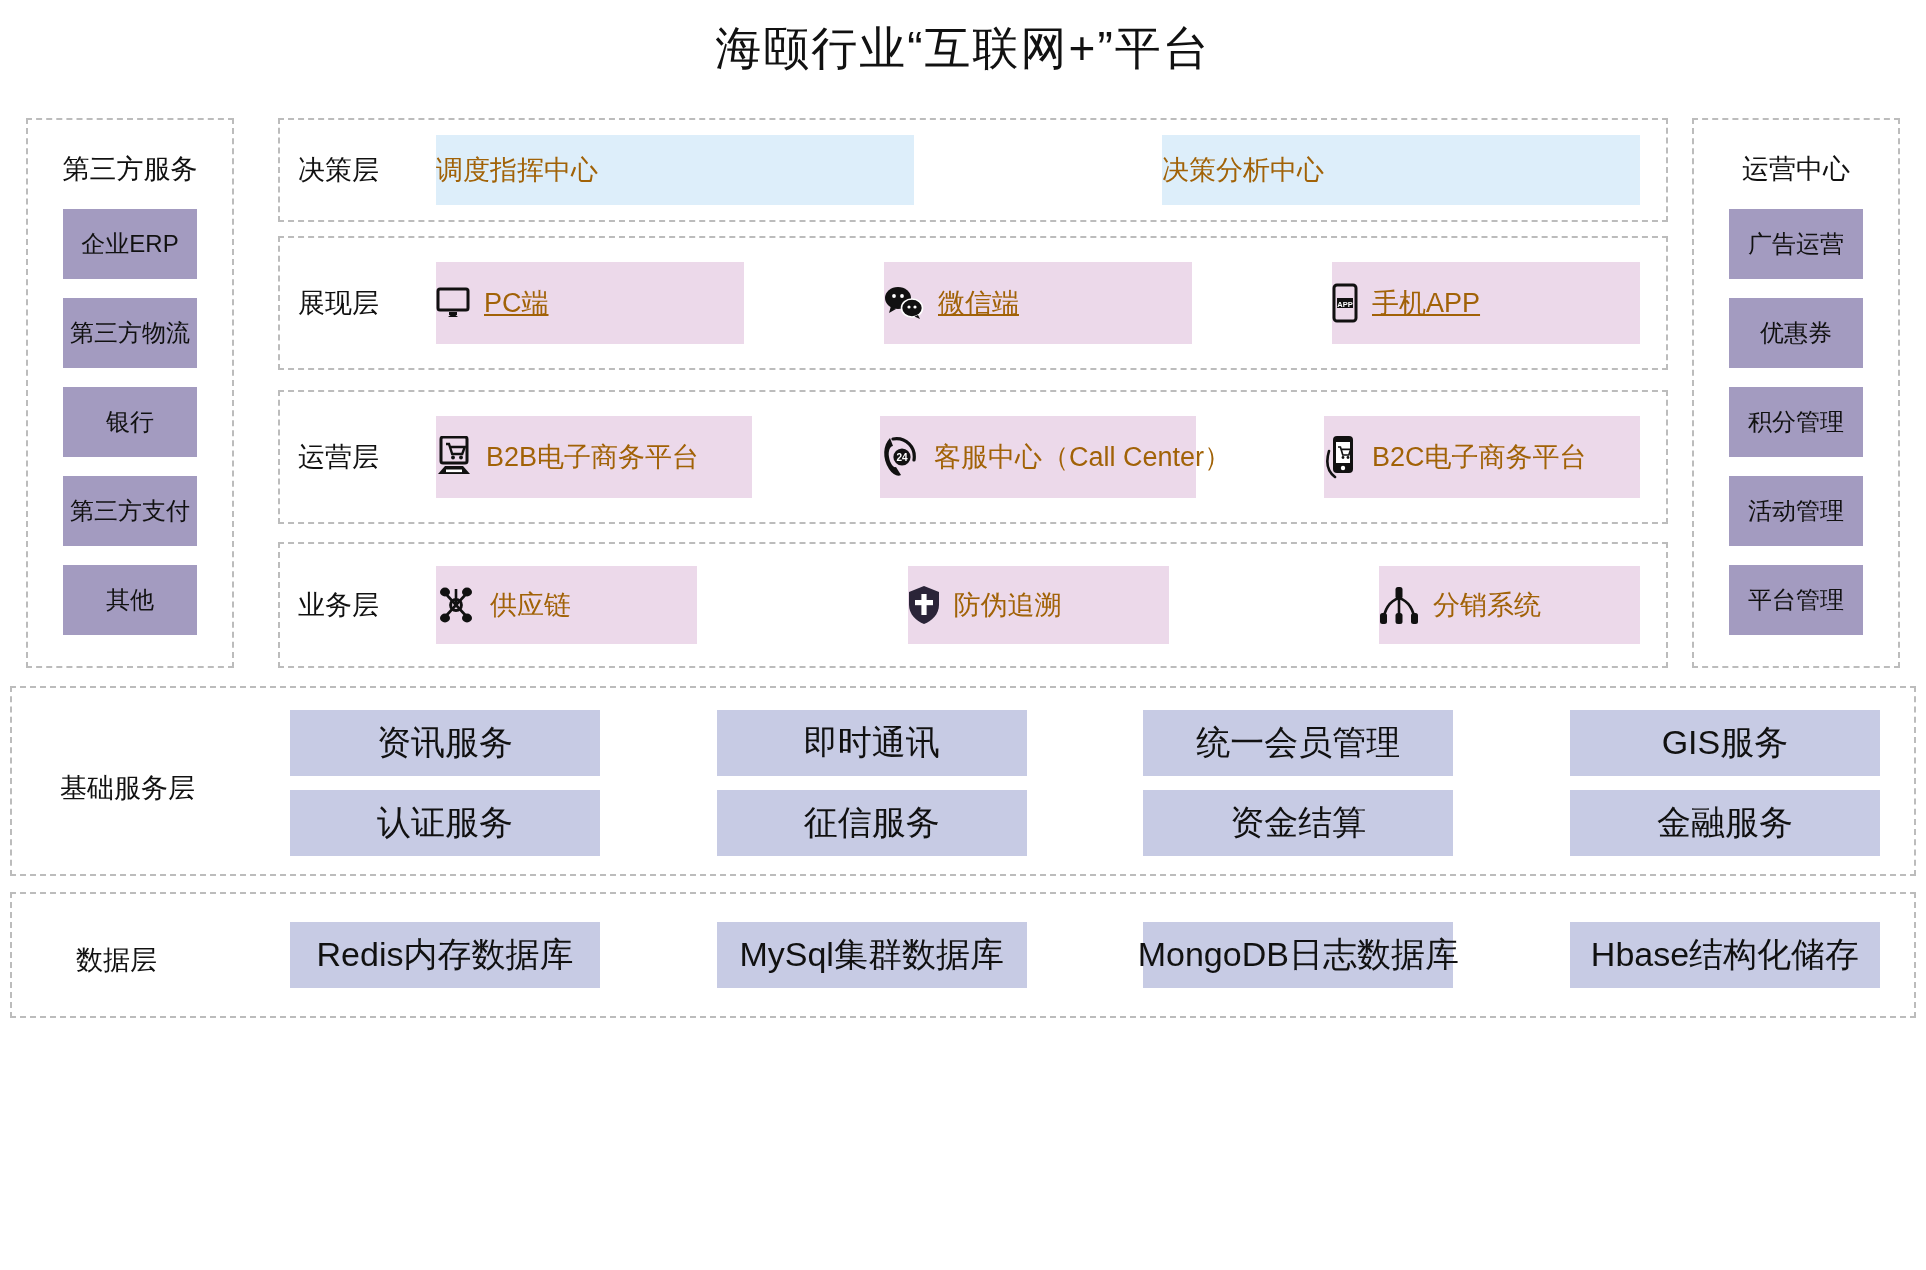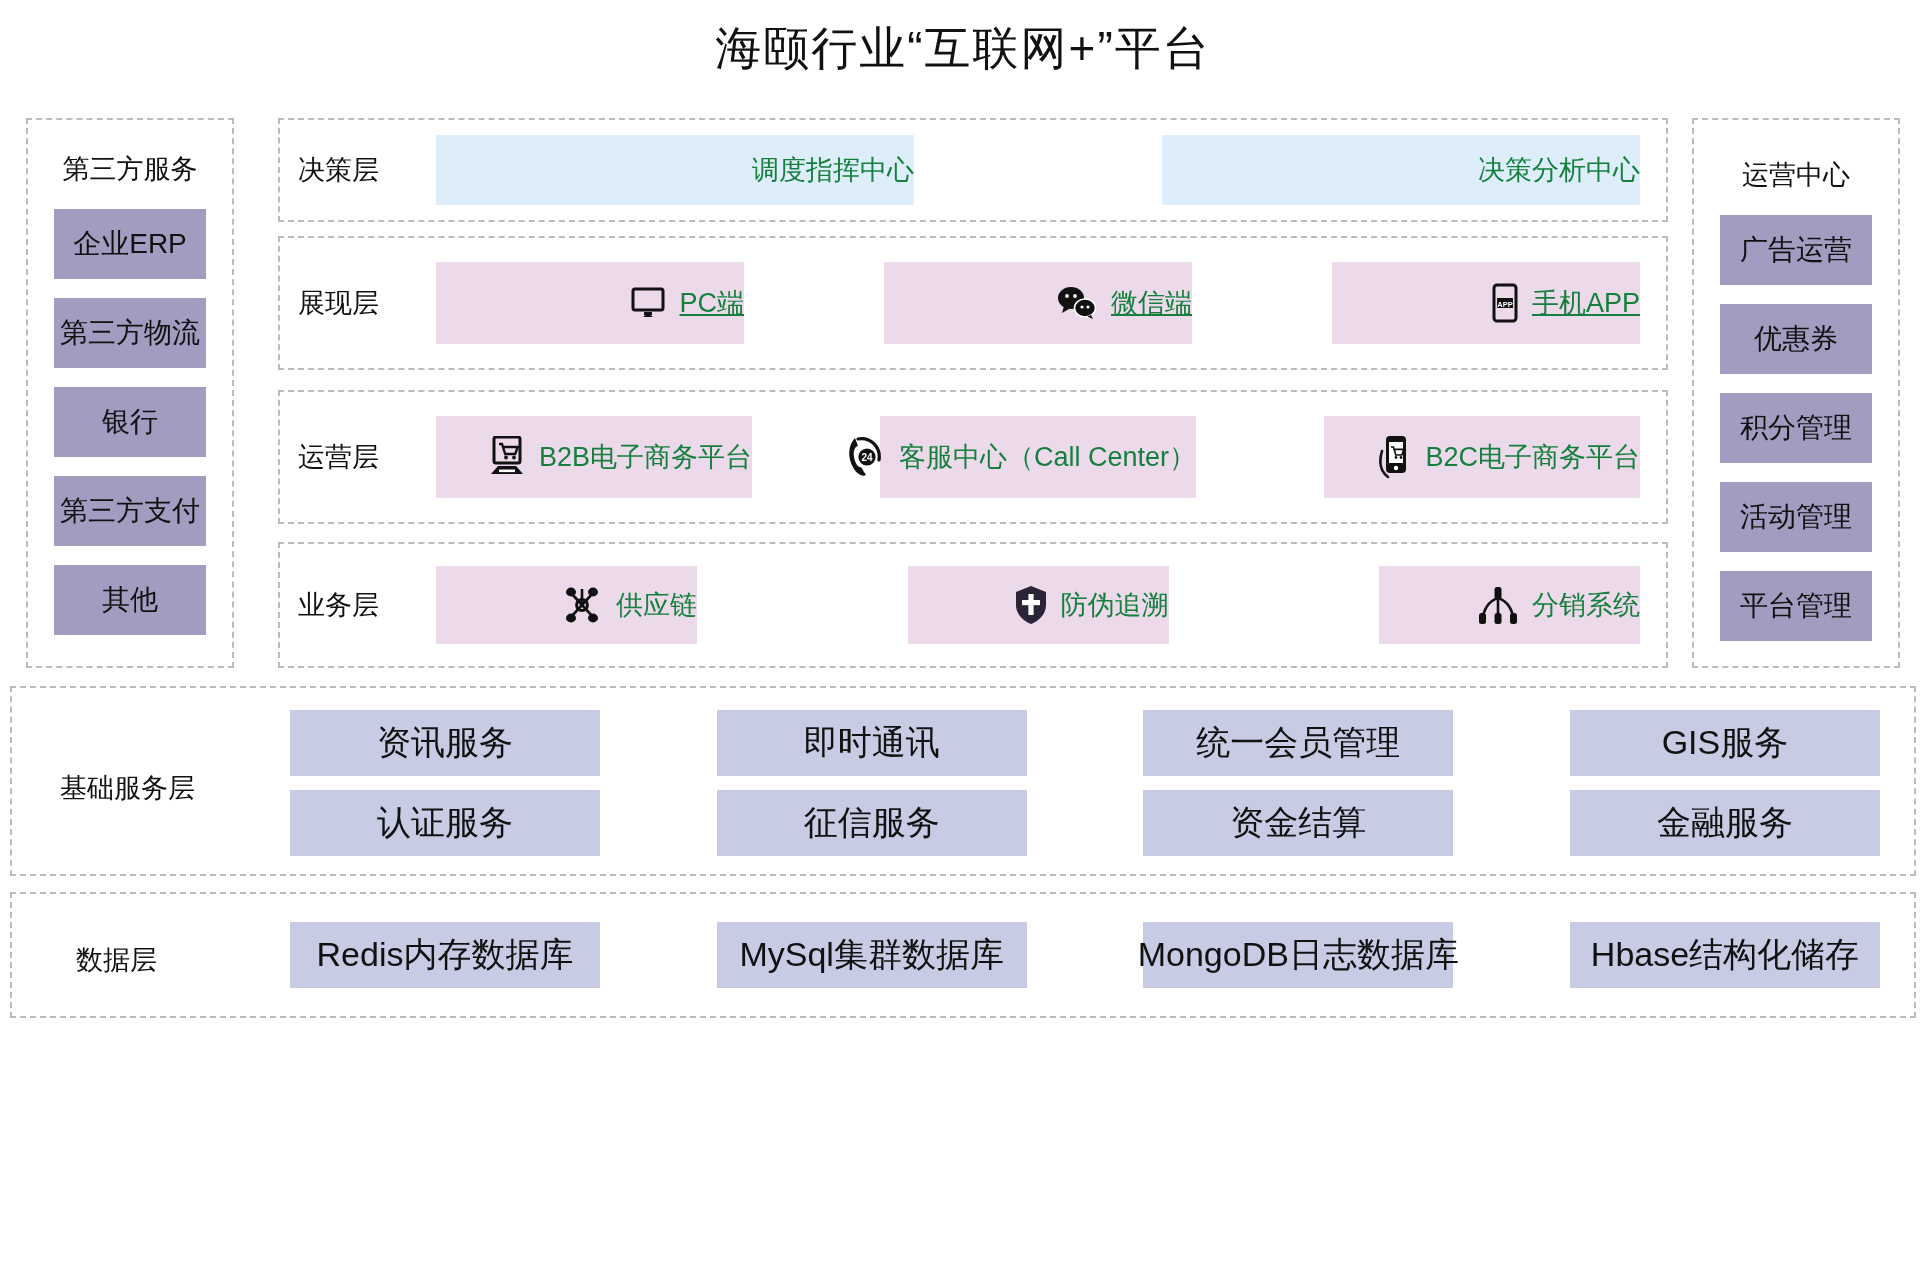--- a/index.html
+++ b/index.html
@@ -47,25 +47,25 @@
   }
   .side-heading {
     font-size: 27px;
     line-height: 27px;
     color: #111;
     margin-top: 36px;
     margin-bottom: 26px;
     white-space: nowrap;
   }
   .side-box {
-    width: 152px;
+    width: 134px;
     height: 70px;
     background: #a39bc0;
     color: #111;
-    font-size: 28px;
+    font-size: 24px;
     display: flex;
     align-items: center;
     justify-content: center;
     margin-bottom: 19px;
     white-space: nowrap;
   }
 
   
   .layer-panel {
     display: flex;
@@ -83,23 +83,23 @@
   .layer-items {
     display: flex;
     flex: 1;
     justify-content: space-between;
     align-items: center;
     padding: 0 26px 0 8px;
   }
   .cell {
     display: flex;
     align-items: center;
-    justify-content: flex-end;
+    justify-content: flex-start;
     font-size: 27px;
-    color: #15803d;
+    color: #a16207;
     white-space: nowrap;
     box-sizing: border-box;
   }
   .cell .ic {
     display: inline-flex;
     align-items: center;
     justify-content: center;
     margin-right: 14px;
     flex: 0 0 auto;
   }
@@ -148,21 +148,21 @@
 
 <div class="dashed side-col" style="left:26px; top:118px; width:208px; height:550px;">
   <div class="side-heading">第三方服务</div>
   <div class="side-box">企业ERP</div>
   <div class="side-box">第三方物流</div>
   <div class="side-box">银行</div>
   <div class="side-box">第三方支付</div>
   <div class="side-box">其他</div>
 </div>
 
-<div class="dashed side-col" style="left:1692px; top:118px; width:208px; height:550px;justify-content:center;">
+<div class="dashed side-col" style="left:1692px; top:118px; width:208px; height:550px;">
   <div class="side-heading">运营中心</div>
   <div class="side-box">广告运营</div>
   <div class="side-box">优惠券</div>
   <div class="side-box">积分管理</div>
   <div class="side-box">活动管理</div>
   <div class="side-box">平台管理</div>
 </div>
 
 <div class="dashed layer-panel row-decision" style="left:278px; top:118px; width:1390px; height:104px;">
   <div class="layer-label">决策层</div>

